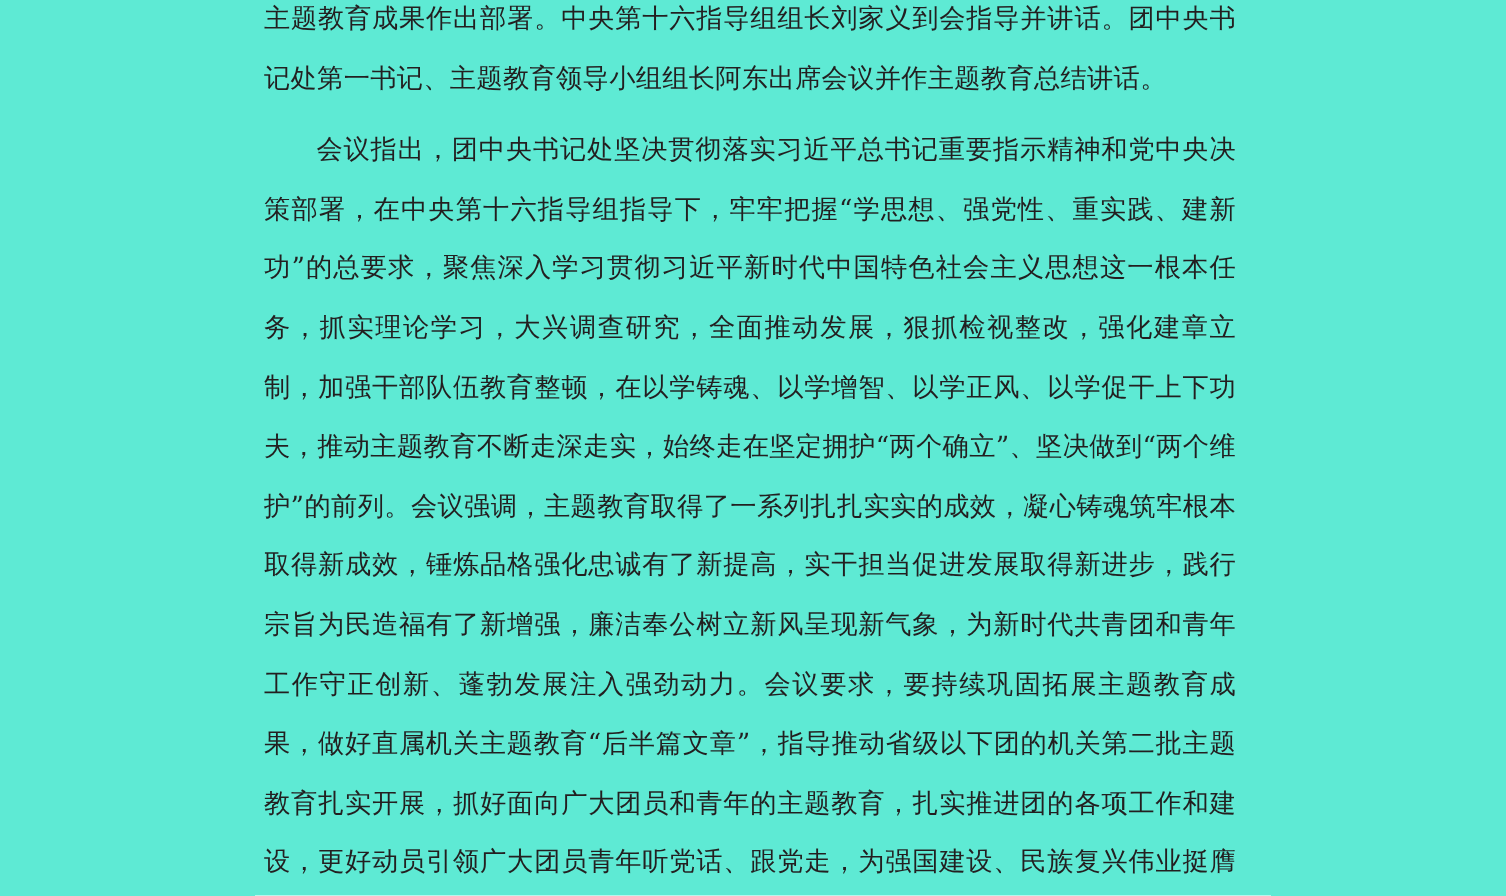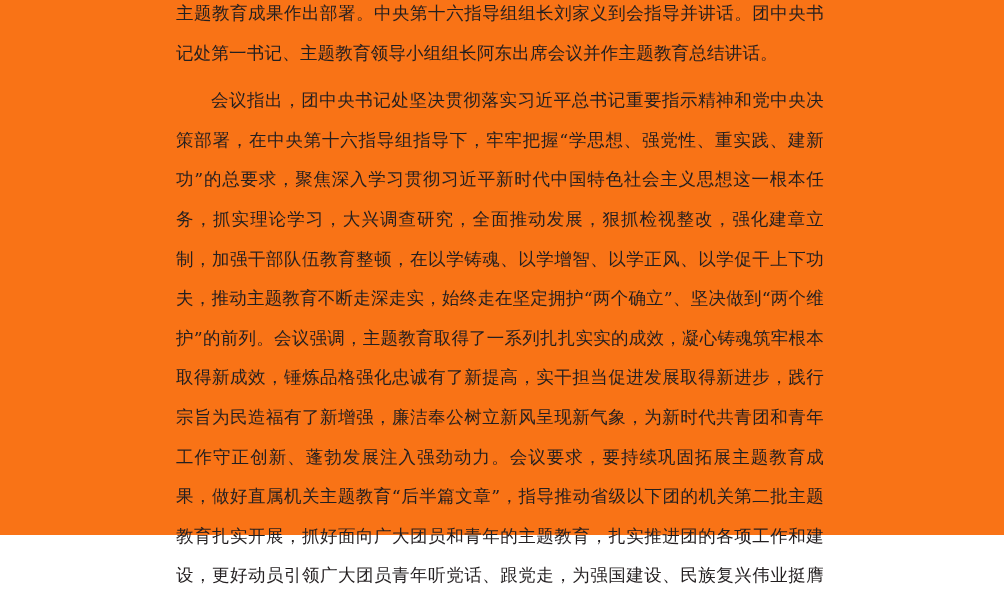--- a/index.html
+++ b/index.html
@@ -8,23 +8,23 @@
     background: #ffffff;
   }
   body {
     width: 1004px;
     height: 597px;
     overflow: hidden;
     font-family: "DejaVu Serif", "Liberation Serif", serif;
   }
   .page {
     width: 1004px;
-    height: 535px;
+    height: 597px;
     position: relative;
-    background: #f97316;
+    background: #5eead4;
     box-sizing: border-box;
   }
   .article {
     position: absolute;
     left: 176px;
     top: 0px;
     width: 648px;
   }
   .para {
     margin: 0;

